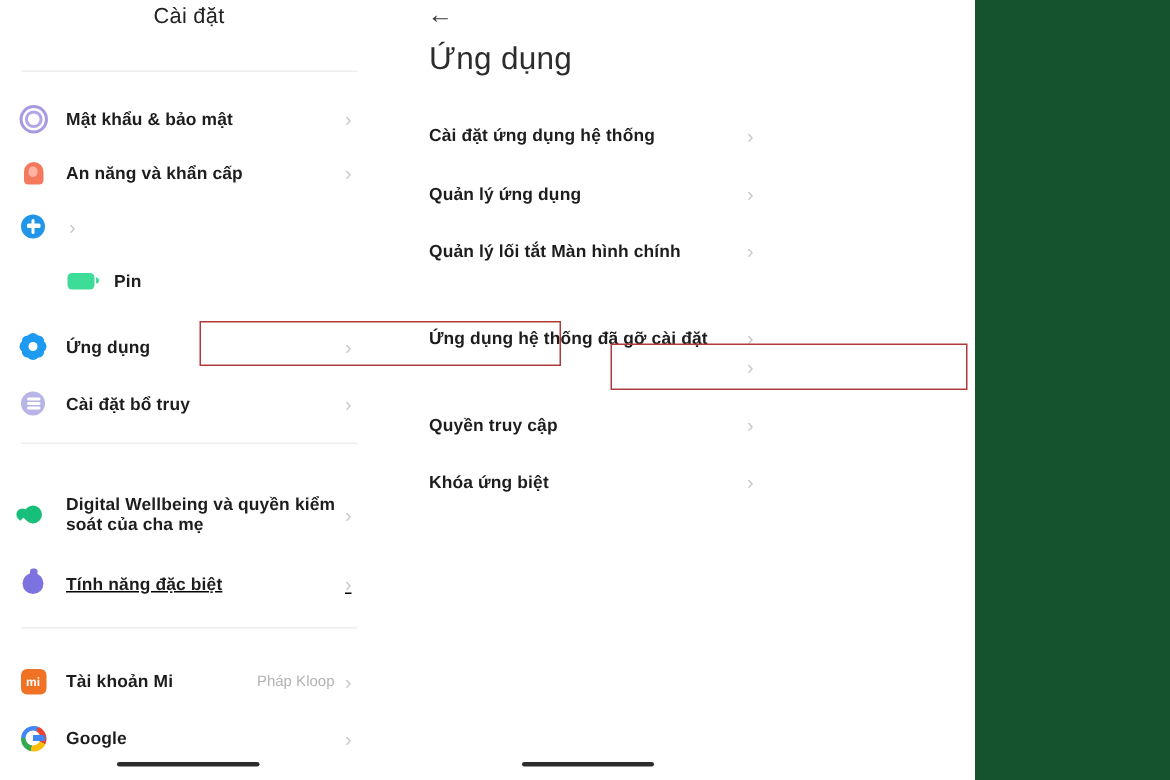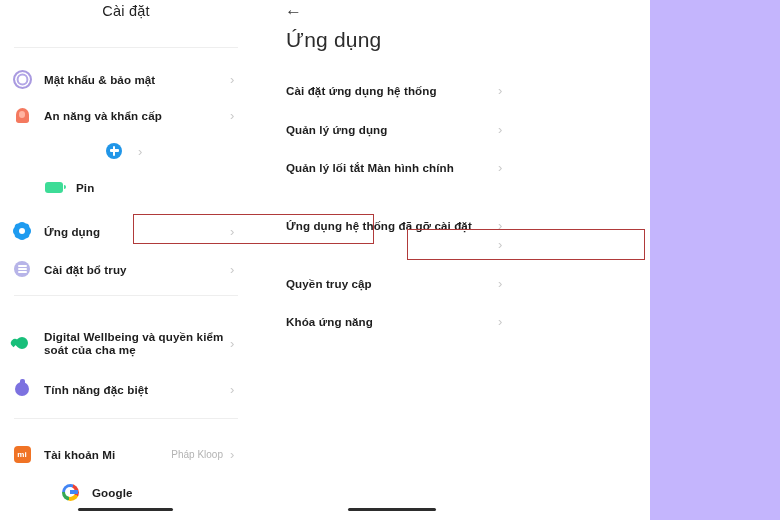--- a/index.html
+++ b/index.html
@@ -11,21 +11,21 @@
     width: 780px;
     height: 520px;
     overflow: hidden;
     font-family: "Liberation Sans", "DejaVu Sans", sans-serif;
     -webkit-font-smoothing: antialiased;
   }
   .screenshot {
     position: relative;
     width: 780px;
     height: 520px;
-    background: #c4b5fd;
+    background: #14532d;
   }
   
   .white-canvas {
     position: absolute;
     left: 128px;
     top: 0;
     width: 522px;
     height: 520px;
     background: #ffffff;
   }
@@ -57,21 +57,20 @@
     height: 1px;
     background: #eeeeee;
   }
   .row {
     position: absolute;
     left: 0;
     width: 252px;
     height: 34px;
     display: flex;
     align-items: center;
-    justify-content: center;
   }
   .row .icon-slot {
     width: 44px;
     min-width: 44px;
     display: flex;
     align-items: center;
     justify-content: center;
   }
   .row .row-label {
     flex: 1;
@@ -377,40 +376,40 @@
     <div class="hr" style="top:295px;"></div>
 
     <div class="row" style="top:323px; height:40px;">
       <div class="icon-slot">
           <span class="ico ico-heart"></span>
         </div>
       <div class="row-label">Digital Wellbeing và quyền kiểm soát của cha mẹ</div>
       <div class="chev">›</div>
     </div>
 
-    <div class="row" style="top:372px;">
+    <div class="row" style="top:372px;text-decoration:underline;">
       <div class="icon-slot">
           <span class="ico ico-flask"></span>
         </div>
       <div class="row-label">Tính năng đặc biệt</div>
       <div class="chev">›</div>
     </div>
 
     <div class="hr" style="top:418px;"></div>
 
     <div class="row" style="top:437px;">
       <div class="icon-slot">
         <span class="ico ico-mi">mi</span>
       </div>
       <div class="row-label">Tài khoản Mi</div>
       <div class="row-value">Pháp Kloop</div>
       <div class="chev">›</div>
     </div>
 
-    <div class="row" style="top:475px;margin-left:48px;">
+    <div class="row" style="top:475px;">
       <div class="icon-slot">
           <span class="ico ico-google"></span>
         </div>
       <div class="row-label">Google</div>
       <div class="chev">›</div>
     </div>
 
     <div class="home-bar home-bar-left"></div>
   </div>
 
@@ -443,21 +442,21 @@
     <div class="rrow" style="top:229px;">
       <div class="chev">›</div>
     </div>
 
     <div class="rrow" style="top:268px;">
       <div class="rrow-label">Quyền truy cập</div>
       <div class="chev">›</div>
     </div>
 
     <div class="rrow" style="top:306px;">
-      <div class="rrow-label">Khóa ứng năng</div>
+      <div class="rrow-label">Khóa ứng biệt</div>
       <div class="chev">›</div>
     </div>
 
     <div class="home-bar home-bar-right" style="left:76px; width:88px;"></div>
   </div>
 
   <div class="redbox redbox-left"></div>
   <div class="redbox redbox-right"></div>
 </div>
 

